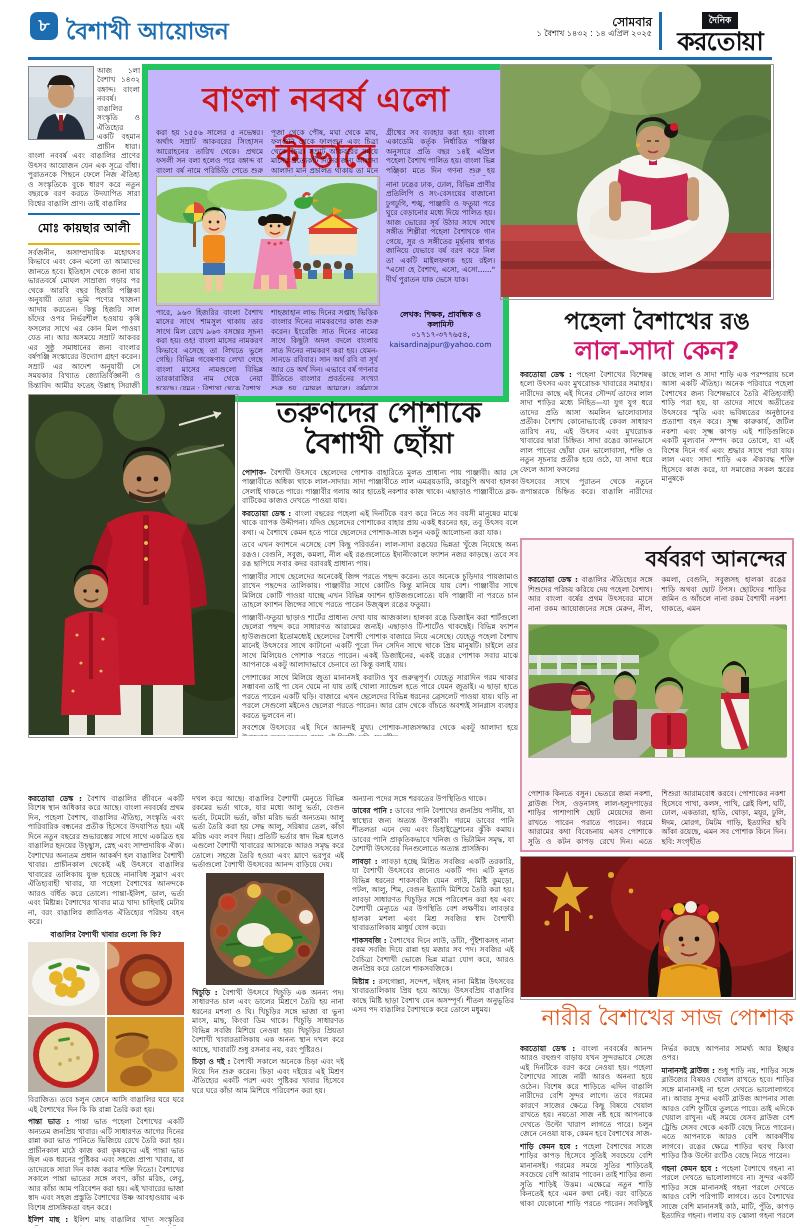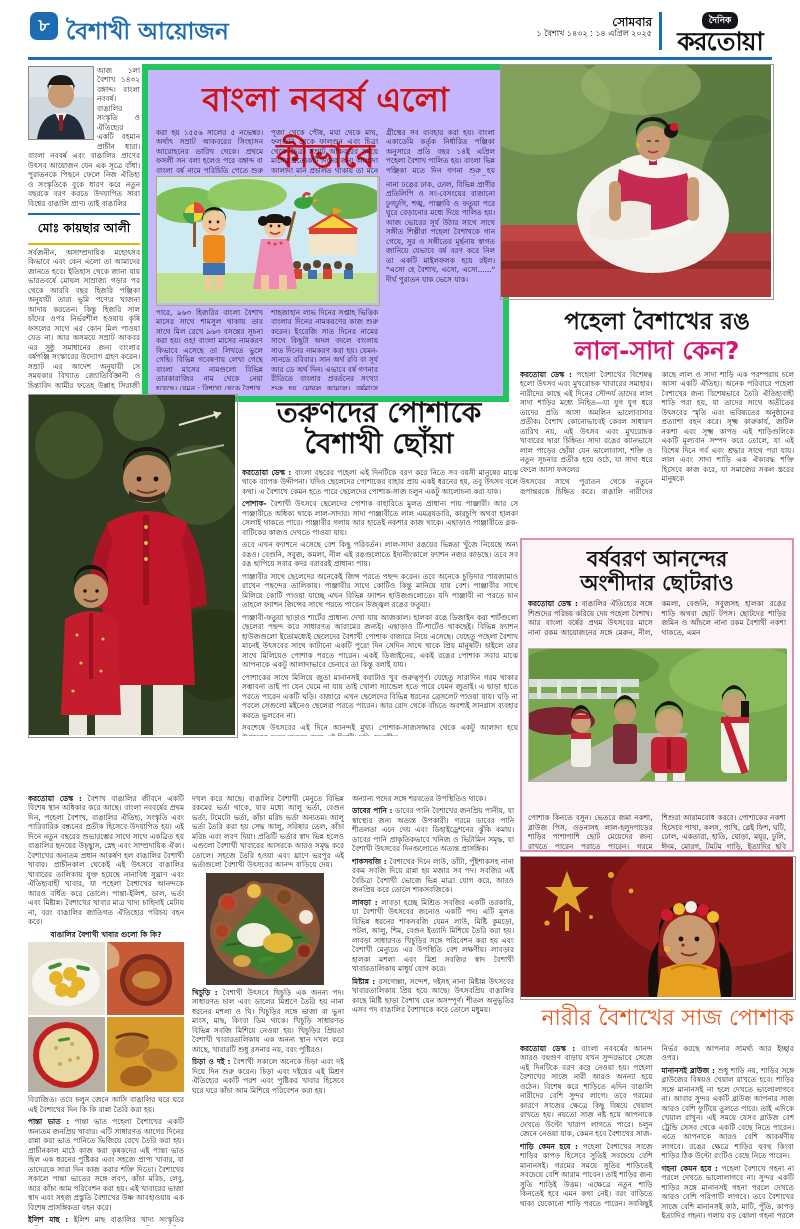--- a/index.html
+++ b/index.html
@@ -14,21 +14,21 @@
   .clip{overflow:hidden;}
   
   .badge{position:absolute;left:30px;top:12px;width:28px;height:28px;background:#1b6cb0;border-radius:7px;color:#fff;
          font-size:17px;font-weight:700;display:flex;align-items:center;justify-content:center;}
   .section-title{position:absolute;left:66px;top:13px;font-size:23px;font-weight:700;color:#1b6cb0;}
   .date-block{position:absolute;right:148px;top:16px;text-align:right;color:#111;}
   .date-day{font-size:12px;font-weight:700;line-height:1.1;}
   .date-line{font-size:8px;line-height:1.3;}
   .vbar{position:absolute;right:138px;top:12px;width:3px;height:38px;background:#1b6cb0;}
   .masthead{position:absolute;right:28px;top:8px;width:104px;text-align:center;}
-  .masthead-top{display:inline-block;background:#14151a;color:#fff;font-size:9px;font-weight:700;padding:1px 7px;border-radius:7px;}
+  .masthead-top{display:inline-block;background:#14151a;color:#fff;font-size:9px;font-weight:700;padding:1px 7px;border-radius:0;}
   .masthead-main{font-size:25px;font-weight:800;color:#101114;letter-spacing:-1px;line-height:1.05;}
   .header-rule{position:absolute;left:28px;top:57px;width:744px;height:3px;background:#1b6cb0;}
   
   .author-col{left:28px;top:66px;width:112px;height:324px;}
   .author-photo{float:left;width:64px;height:72px;margin:0 3px 2px 0;border:1px solid #888;}
   .author-name{font-size:12px;font-weight:700;text-align:center;border-top:2px solid #1b6cb0;border-bottom:2px solid #eab308;
                padding:4px 0;margin:5px 0;}
   .lead-box{left:142px;top:64px;width:355px;height:326px;background:#c4b5fd;border:6px solid #22c55e;}
   .lead-headline{position:absolute;left:0;top:4px;width:100%;text-align:center;font-size:33px;font-weight:800;color:#cc1414;}
   .lead-col{position:absolute;}
@@ -39,21 +39,21 @@
   .photo-frame{border:1px solid #999;}
   
   .rw-head1{left:520px;top:303px;width:274px;text-align:center;font-size:23px;font-weight:800;color:#141414;}
   .rw-head2{left:520px;top:331px;width:274px;text-align:center;font-size:25px;font-weight:800;color:#d4176e;}
   .rw-text{left:520px;top:370px;width:274px;height:162px;}
   
   .fa-head{left:240px;top:397px;width:278px;text-align:center;font-size:28px;font-weight:800;color:#131313;line-height:1.12;}
   .fa-text{left:242px;top:468px;width:276px;height:268px;}
   
   .kids-box{left:520px;top:538px;width:274px;height:314px;background:#fdf4f7;border:2px solid #dd8fae;box-sizing:border-box;padding:5px 6px;}
-  .kids-head{text-align:center;font-size:21px;font-weight:800;color:#161616;line-height:1.15;margin:2px 0 4px 0;}
+  .kids-head{text-align:right;font-size:21px;font-weight:800;color:#161616;line-height:1.15;margin:2px 0 4px 0;}
   
   .food-head{left:28px;top:744px;width:488px;text-align:center;font-size:28px;font-weight:800;color:#1559a8;}
   .food-col{top:794px;height:432px;}
   .food-img{margin:2px 0 3px 0;}
   
   .wm-head{left:520px;top:1000px;width:274px;text-align:right;font-size:22px;font-weight:400;color:#e2571a;}
   .wm-text{left:520px;top:1044px;width:274px;height:182px;}
   svg{display:block;}
 </style>
 </head>
@@ -176,20 +176,27 @@
     <div class="lead-col tiny clip" style="left:238px;top:110px;width:109px;height:124px;">
         <p><span>নানা ঢঙের ঢাক, ঢোল, বিভিন্ন প্রাণীর প্রতিলিপি ও সং-বেসংয়ের বাজানো ঢুগঢুগি, শঙ্খ, পাঞ্জাবি ও ফতুয়া পরে ঘুরে বেড়ানোর মধ্যে দিয়ে পালিত হয়। আজ ভোরের সূর্য উঠার সাথে সাথে সঙ্গীত শিল্পীরা পহেলা বৈশাখকে গান গেয়ে, সুর ও সঙ্গীতের মূর্ছনায় স্বাগত জানিয়ে যেভাবে বর্ষ বরণ করে নিল তা একটি মাইলফলক হয়ে রইল। "এসো হে বৈশাখ, এসো, এসো......" দীর্ঘ পুরাতন যাক ভেসে যাক।</span></p>
       </div>
 
     <div class="lead-col tiny clip" style="left:8px;top:238px;width:107px;height:82px;">
         <p><span>পারে, ৯৬৩ হিজরির বাংলা বৈশাখ মাসের সাথে শামসুল থাকায় তার সাথে মিল রেখে ৯৬৩ বসন্তের সূচনা করা হয়। ওহ! বাংলা মাসের নামকরণ কিভাবে এসেছে তা লিখতে ভুলে গেছি। বিভিন্ন গবেষণায় লেখা গেছে বাংলা মাসের নামগুলো বিভিন্ন তারকারাজির নাম থেকে নেয়া হয়েছে। যেমন : বিশাখা থেকে বৈশাখ, জ্যেষ্ঠা থেকে জ্যৈষ্ঠ, আষাঢ়া থেকে আষাঢ়, শ্রবণা থেকে শ্রাবণ, ভাদ্রপদ থেকে ভাদ্র, কৃত্তিকা থেকে কার্তিক, অগ্রহায়ণী থেকে অগ্রহায়ণ,</span></p>
       </div>
     <div class="lead-col tiny clip" style="left:123px;top:238px;width:107px;height:82px;">
         <p><span>শাহজাহান লাভ দিনের সপ্তাহ ভিত্তিক বাংলার দিনের নামকরণের কাজ শুরু করেন। ইংরেজি সাত দিনের নামের সাথে কিছুটা অদল বদলে বাংলায় সাত দিনের নামকরণ করা হয়। যেমন-সানডে রবিবার। সান অর্থ রবি বা সূর্য আর ডে অর্থ দিন। এভাবে বর্ষ গণনার রীতিতে বাংলার প্রবর্তনের সংখ্যা শুরু হয় মোঘল আমলে। বর্ষমাসে বাঙালিদের যোগাযোগ নিরবচ্ছিন্ন রাখার সুবিধার্থে বাংলাদেশের সব জায়গাতেই</span></p>
       </div>
+    <div class="lead-col clip" style="left:238px;top:238px;width:109px;height:82px;">
+      <div class="lead-credit">
+        <div class="role">লেখক: শিক্ষক, প্রাবন্ধিক ও কলামিস্ট</div>
+        <div>০১৭১৭-৩৭৭৬৫৪,</div>
+        <div class="mail">kaisardinajpur@yahoo.com</div>
+      </div>
+    </div>
   </div>
 
   <div class="abs photo-frame" style="left:500px;top:64px;width:272px;height:234px;">
     <svg width="270" height="232" viewBox="0 0 270 232" preserveAspectRatio="none">
       <rect width="270" height="232" fill="#6f8f4f"></rect>
       <ellipse cx="40" cy="40" rx="70" ry="50" fill="#86a55e" opacity="0.8"></ellipse>
       <ellipse cx="220" cy="30" rx="80" ry="46" fill="#57763c" opacity="0.8"></ellipse>
       <ellipse cx="140" cy="20" rx="60" ry="30" fill="#9cb86e" opacity="0.6"></ellipse>
       <ellipse cx="250" cy="120" rx="50" ry="70" fill="#4c683a" opacity="0.7"></ellipse>
       <rect x="0" y="168" width="270" height="64" fill="#b03a3a"></rect>
@@ -261,33 +268,32 @@
       <rect x="40" y="320" width="18" height="20" fill="#ece8de"></rect>
       <rect x="66" y="320" width="18" height="20" fill="#ece8de"></rect>
     </svg>
   </div>
 
   <div class="abs fa-head">
     <div>তরুণদের পোশাকে</div>
     <div>বৈশাখী ছোঁয়া</div>
   </div>
   <div class="abs fa-text tiny clip">
+      <p><b>পোশাক- </b><span>বৈশাখী উৎসবে ছেলেদের পোশাক বাহারিতে মুলত প্রাধান্য পায় পাঞ্জাবী। আর সে পাঞ্জাবীতে অধিক্য থাকে লাল-সাদার। সাদা পাঞ্জাবীতে লাল এমব্রয়ডারি, কারচুপি অথবা হালকা সেলাই থাকতে পারে। পাঞ্জাবীর গলায় আর হাতেই নকশার কাজ থাকে। এছাড়াও পাঞ্জাবীতে ব্লক-বাটিকের কাজও দেখতে পাওয়া যায়।</span></p>
       <p><b>করতোয়া ডেস্ক : </b><span>বাংলা বছরের পহেলা এই দিনটিকে বরণ করে নিতে সব বয়সী মানুষের মাঝে থাকে ব্যাপক উদ্দীপনা। যদিও ছেলেদের পোশাকের বাহার প্রায় একই ধরনের হয়, তবু উৎসব বলে কথা। এ বৈশাখে কেমন হতে পারে ছেলেদের পোশাক-সাজ চলুন একটু আলোচনা করা যাক।</span></p>
-      <p><b>পোশাক- </b><span>বৈশাখী উৎসবে ছেলেদের পোশাক বাহারিতে মুলত প্রাধান্য পায় পাঞ্জাবী। আর সে পাঞ্জাবীতে অধিক্য থাকে লাল-সাদার। সাদা পাঞ্জাবীতে লাল এমব্রয়ডারি, কারচুপি অথবা হালকা সেলাই থাকতে পারে। পাঞ্জাবীর গলায় আর হাতেই নকশার কাজ থাকে। এছাড়াও পাঞ্জাবীতে ব্লক-বাটিকের কাজও দেখতে পাওয়া যায়।</span></p>
       <p><span>তবে এখন ফ্যাশনে এসেছে বেশ কিছু পরিবর্তন। লাল-সাদা রঙয়ের ভিন্নতা খুঁজে নিয়েছে অন্য রঙও। বেগুনি, সবুজ, কমলা, নীল এই রঙগুলোতে ইদানীংকালে ফ্যাশন নজর কাড়ছে। তবে সব রঙ ছাপিয়ে সবার কদর বরাবরই প্রাধান্য পায়।</span></p>
       <p><span>পাঞ্জাবীর সাথে ছেলেদের অনেকেই জিন্স পরতে পছন্দ করেন। তবে অনেকে চুড়িদার পায়জামাও রাখেন পছন্দের তালিকায়। পাঞ্জাবীর সাথে কোটিও কিন্তু মানিয়ে যায় বেশ। পাঞ্জাবীর সাথে মিলিয়ে কোটি পাওয়া যাচ্ছে এখন বিভিন্ন ফ্যাশন হাউজগুলোতে। যদি পাঞ্জাবী না পরতে চান তাহলে ফ্যাশন জিন্সের সাথে পরতে পারেন উজ্জ্বল রঙের ফতুয়া।</span></p>
       <p><span>পাঞ্জাবী-ফতুয়া ছাড়াও শার্টের প্রাধান্য দেখা যায় আজকাল। হালকা রঙে ডিজাইন করা শার্টগুলো ছেলেরা পছন্দ করে সাধারণত আরামের জন্যই। এছাড়াও টি-শার্টেও থাকছেই। বিভিন্ন ফ্যাশন হাউজগুলো ইতোমধ্যেই ছেলেদের বৈশাখী পোশাক বাজারে নিয়ে এসেছে। যেহেতু পহেলা বৈশাখ মানেই উৎসবের সাথে কাটানো একটি পুরো দিন সেদিন সাথে থাকে প্রিয় মানুষটি। চাইলে তার সাথে মিলিয়েও পোশাক পরতে পারেন। একই ডিজাইনের, একই রঙের পোশাক সবার মাঝে আপনাকে একটু আলাদাভাবে চেনাবে তা কিন্তু বলাই যায়।</span></p>
       <p><span>পোশাকের সাথে মিলিয়ে জুতা মানানসই করাটাও খুব গুরুত্বপূর্ণ। যেহেতু সারাদিন গরম থাকার সম্ভাবনা তাই পা যেন ঘেমে না যায় তাই খোলা স্যান্ডেল হতে পারে যেমন জুতাই। এ ছাড়া হাতে পরতে পারেন একটি ঘড়ি। বাজারে এখন ছেলেদের বিভিন্ন ধরনের ব্রেসলেট পাওয়া যায়। ঘড়ি না পরলে সেগুলো মইনেও ছেলেরা পরতে পারেন। আর রোদ থেকে বাঁচতে অবশ্যই সানগ্লাস ব্যবহার করতে ভুলবেন না।</span></p>
       <p><span>সবশেষে উৎসবের এই দিনে আনন্দই মুখ্য। পোশাক-সাজসজ্জার থেকে একটু আলাদা হয়ে উপভোগ করুন বছরের প্রথম এই দিনটি। ছবি: সংগৃহীত</span></p>
     </div>
 
   <div class="abs kids-box clip">
     <div class="kids-head">
       <div>বর্ষবরণ আনন্দের</div>
-      <div>অংশীদার ছোটরাও</div>
     </div>
     <div class="tiny twocol clip" style="height:46px;">
         <p><b>করতোয়া ডেস্ক : </b><span>বাঙালির ঐতিহ্যের সঙ্গে শিশুদের পরিচয় করিয়ে দেয় পহেলা বৈশাখ। আর বাংলা বর্ষের প্রথম উৎসবের মাসে নানা রকম আয়োজনের সঙ্গে মেরুন, নীল, কমলা, বেগুনি, সবুজসহ হালকা রঙের শাড়ি অথবা ছোট টপস। ছোটদের শাড়ির জমিন ও আঁচলে নানা রকম বৈশাখী নকশা থাকতে, এমন</span></p>
       </div>
     <div style="margin:3px 0;border:1px solid #b8b2a8;">
       <svg width="258" height="132" viewBox="0 0 258 132" preserveAspectRatio="none">
         <rect width="258" height="132" fill="#79a84e"></rect>
         <ellipse cx="210" cy="30" rx="70" ry="34" fill="#8fbe5e" opacity="0.8"></ellipse>
         <ellipse cx="60" cy="18" rx="70" ry="22" fill="#62913e" opacity="0.9"></ellipse>
         <rect x="0" y="30" width="110" height="8" fill="#d8ded9"></rect>
@@ -410,22 +416,22 @@
     </div>
     <div>
         <p><b>খিচুড়ি : </b><span>বৈশাখী উৎসবে খিচুড়ি এক অনন্য পদ। সাধারণত চাল এবং ডালের মিশ্রণে তৈরি হয় নানা ধরনের মশলা ও ঘি। খিচুড়ির সঙ্গে ভাজা বা ভুনা মাংস, মাছ, কিংবা ডিম থাকে। খিচুড়ি সাধারণত বিভিন্ন সবজি মিশিয়ে নেওয়া হয়। খিচুড়ির প্রিয়তা বৈশাখী খাবারতালিকায় এক অনন্য স্থান দখল করে আছে, খাবারটি শুধু রসনার নয়, বরং পুষ্টিরও।</span></p>
         <p><b>চিড়া ও দই : </b><span>বৈশাখী সকালে অনেকে চিড়া এবং দই দিয়ে দিন শুরু করেন। চিড়া এবং দইয়ের এই মিশ্রণ ঐতিহ্যের একটি পরশ এবং পুষ্টিকর খাবার হিসেবে ঘরে ঘরে কাঁচা আম মিশিয়ে পরিবেশন করা হয়।</span></p>
       </div>
   </div>
 
   <div class="abs food-col tiny clip" style="left:352px;width:162px;">
       <p><span>অন্যান্য পদের সঙ্গে শরবতের উপস্থিতিও থাকে।</span></p>
       <p><b>ডাবের পানি : </b><span>ডাবের পানি বৈশাখের জনপ্রিয় পানীয়, যা স্বাস্থ্যের জন্য অত্যন্ত উপকারী। গরমে ডাবের পানি শীতলতা এনে দেয় এবং ডিহাইড্রেশনের ঝুঁকি কমায়। ডাবের পানি প্রাকৃতিকভাবে খনিজ ও ভিটামিন সমৃদ্ধ, যা বৈশাখী উৎসবের দিনগুলোতে অত্যন্ত প্রাসঙ্গিক।</span></p>
+      <p><b>লাবড়া : </b><span>লাবড়া হচ্ছে মিশ্রিত সবজির একটি তরকারি, যা বৈশাখী উৎসবের জন্যেও একটি পদ। এটি মূলত বিভিন্ন ধরনের শাকসবজি যেমন লাউ, মিষ্টি কুমড়ো, পটল, আলু, শিম, বেগুন ইত্যাদি মিশিয়ে তৈরি করা হয়। লাবড়া সাধারণত খিচুড়ির সঙ্গে পরিবেশন করা হয় এবং বৈশাখী মেন্যুতে এর উপস্থিতি বেশ লক্ষণীয়। লাবড়ার হালকা মশলা এবং মিশ্র সবজির স্বাদ বৈশাখী খাবারতালিকায় মাধুর্য যোগ করে।</span></p>
       <p><b>শাকসবজি : </b><span>বৈশাখের দিনে লাউ, ডাঁটা, পুঁইশাকসহ নানা রকম সবজি দিয়ে রান্না হয় মজার সব পদ। সবজির এই বৈচিত্র্য বৈশাখী ভোজে ভিন্ন মাত্রা যোগ করে, আরও জনপ্রিয় করে তোলে শাকসবজিকে।</span></p>
-      <p><b>লাবড়া : </b><span>লাবড়া হচ্ছে মিশ্রিত সবজির একটি তরকারি, যা বৈশাখী উৎসবের জন্যেও একটি পদ। এটি মূলত বিভিন্ন ধরনের শাকসবজি যেমন লাউ, মিষ্টি কুমড়ো, পটল, আলু, শিম, বেগুন ইত্যাদি মিশিয়ে তৈরি করা হয়। লাবড়া সাধারণত খিচুড়ির সঙ্গে পরিবেশন করা হয় এবং বৈশাখী মেন্যুতে এর উপস্থিতি বেশ লক্ষণীয়। লাবড়ার হালকা মশলা এবং মিশ্র সবজির স্বাদ বৈশাখী খাবারতালিকায় মাধুর্য যোগ করে।</span></p>
       <p><b>মিষ্টান্ন : </b><span>রসগোল্লা, সন্দেশ, দইসহ নানা মিষ্টান্ন উৎসবের খাবারতালিকায় প্রিয় হয়ে আছে। উৎসবপ্রিয় বাঙালির কাছে মিষ্টি ছাড়া বৈশাখ যেন অসম্পূর্ণ। শীতল অনুভূতির এসব পদ বাঙালির বৈশাখকে করে তোলে মধুময়।</span></p>
     </div>
 
   <div class="abs photo-frame" style="left:520px;top:856px;width:274px;height:142px;">
     <svg width="272" height="140" viewBox="0 0 272 140" preserveAspectRatio="none">
       <rect width="272" height="140" fill="#7a1515"></rect>
       <ellipse cx="200" cy="40" rx="110" ry="70" fill="#a32020" opacity="0.7"></ellipse>
       <g fill="#f0c030" opacity="0.85">
         <polygon points="46,14 52,30 68,30 55,40 60,56 46,46 32,56 37,40 24,30 40,30"></polygon>
         <circle cx="90" cy="18" r="3"></circle>

